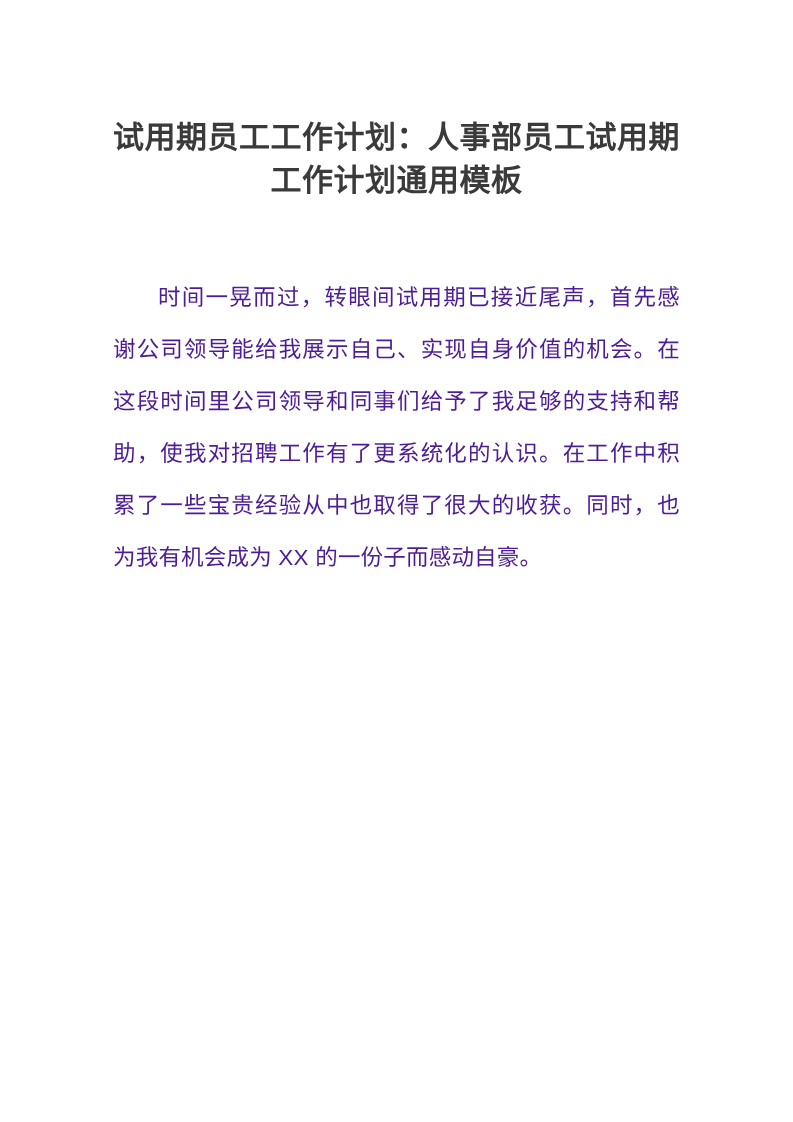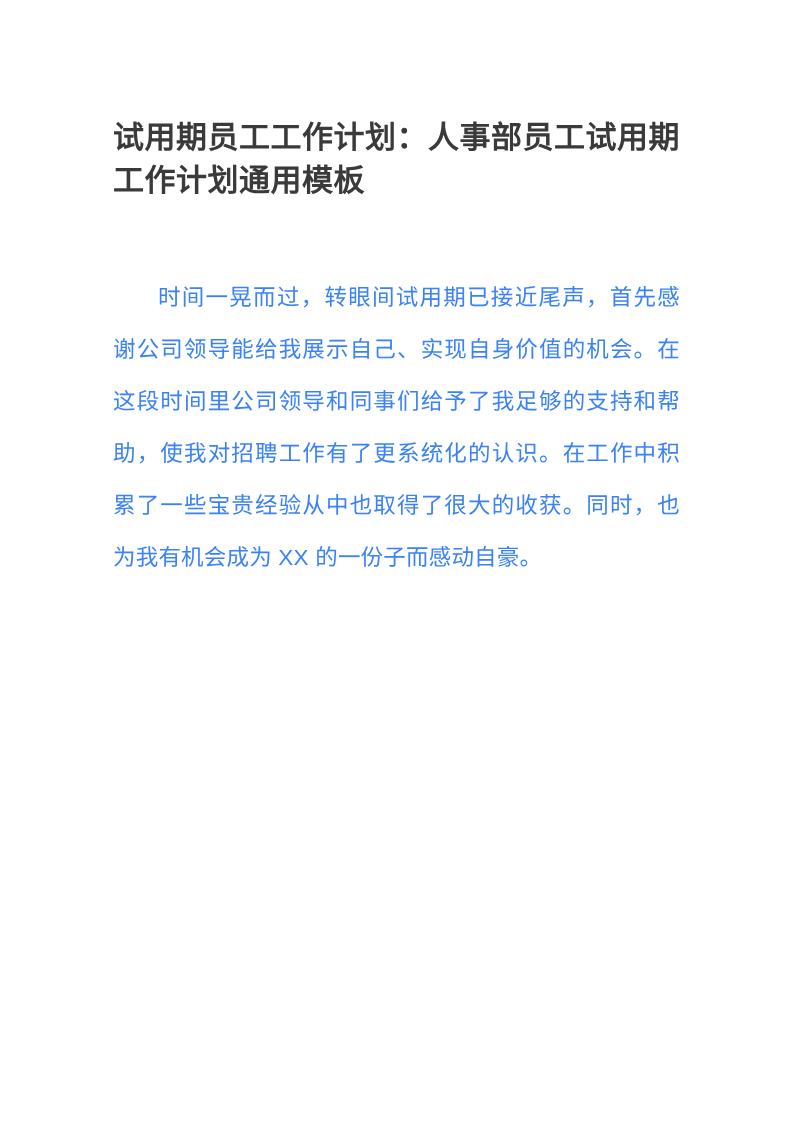--- a/index.html
+++ b/index.html
@@ -29,41 +29,41 @@
     width: 567px;
   }
 
   .doc-title {
     margin: 0;
     padding: 0;
     position: absolute;
     top: 116px;
     left: 0;
     width: 567px;
-    text-align: left;
+    text-align: center;
     font-size: 31px;
     font-weight: bold;
     line-height: 43px;
     color: #3a3a3a;
     letter-spacing: 0.5px;
   }
 
   .body-block {
     position: absolute;
     top: 272px;
     left: 0;
     width: 567px;
   }
 
   .doc-paragraph {
     margin: 0;
     padding: 0;
     font-size: 22.5px;
     line-height: 52px;
-    color: #3b82f6;
+    color: #4c1d95;
     text-align: justify;
     text-justify: inter-ideograph;
     text-indent: 45px;
     letter-spacing: 0.2px;
   }
 </style>
 </head>
 <body>
 
 <div class="page">

